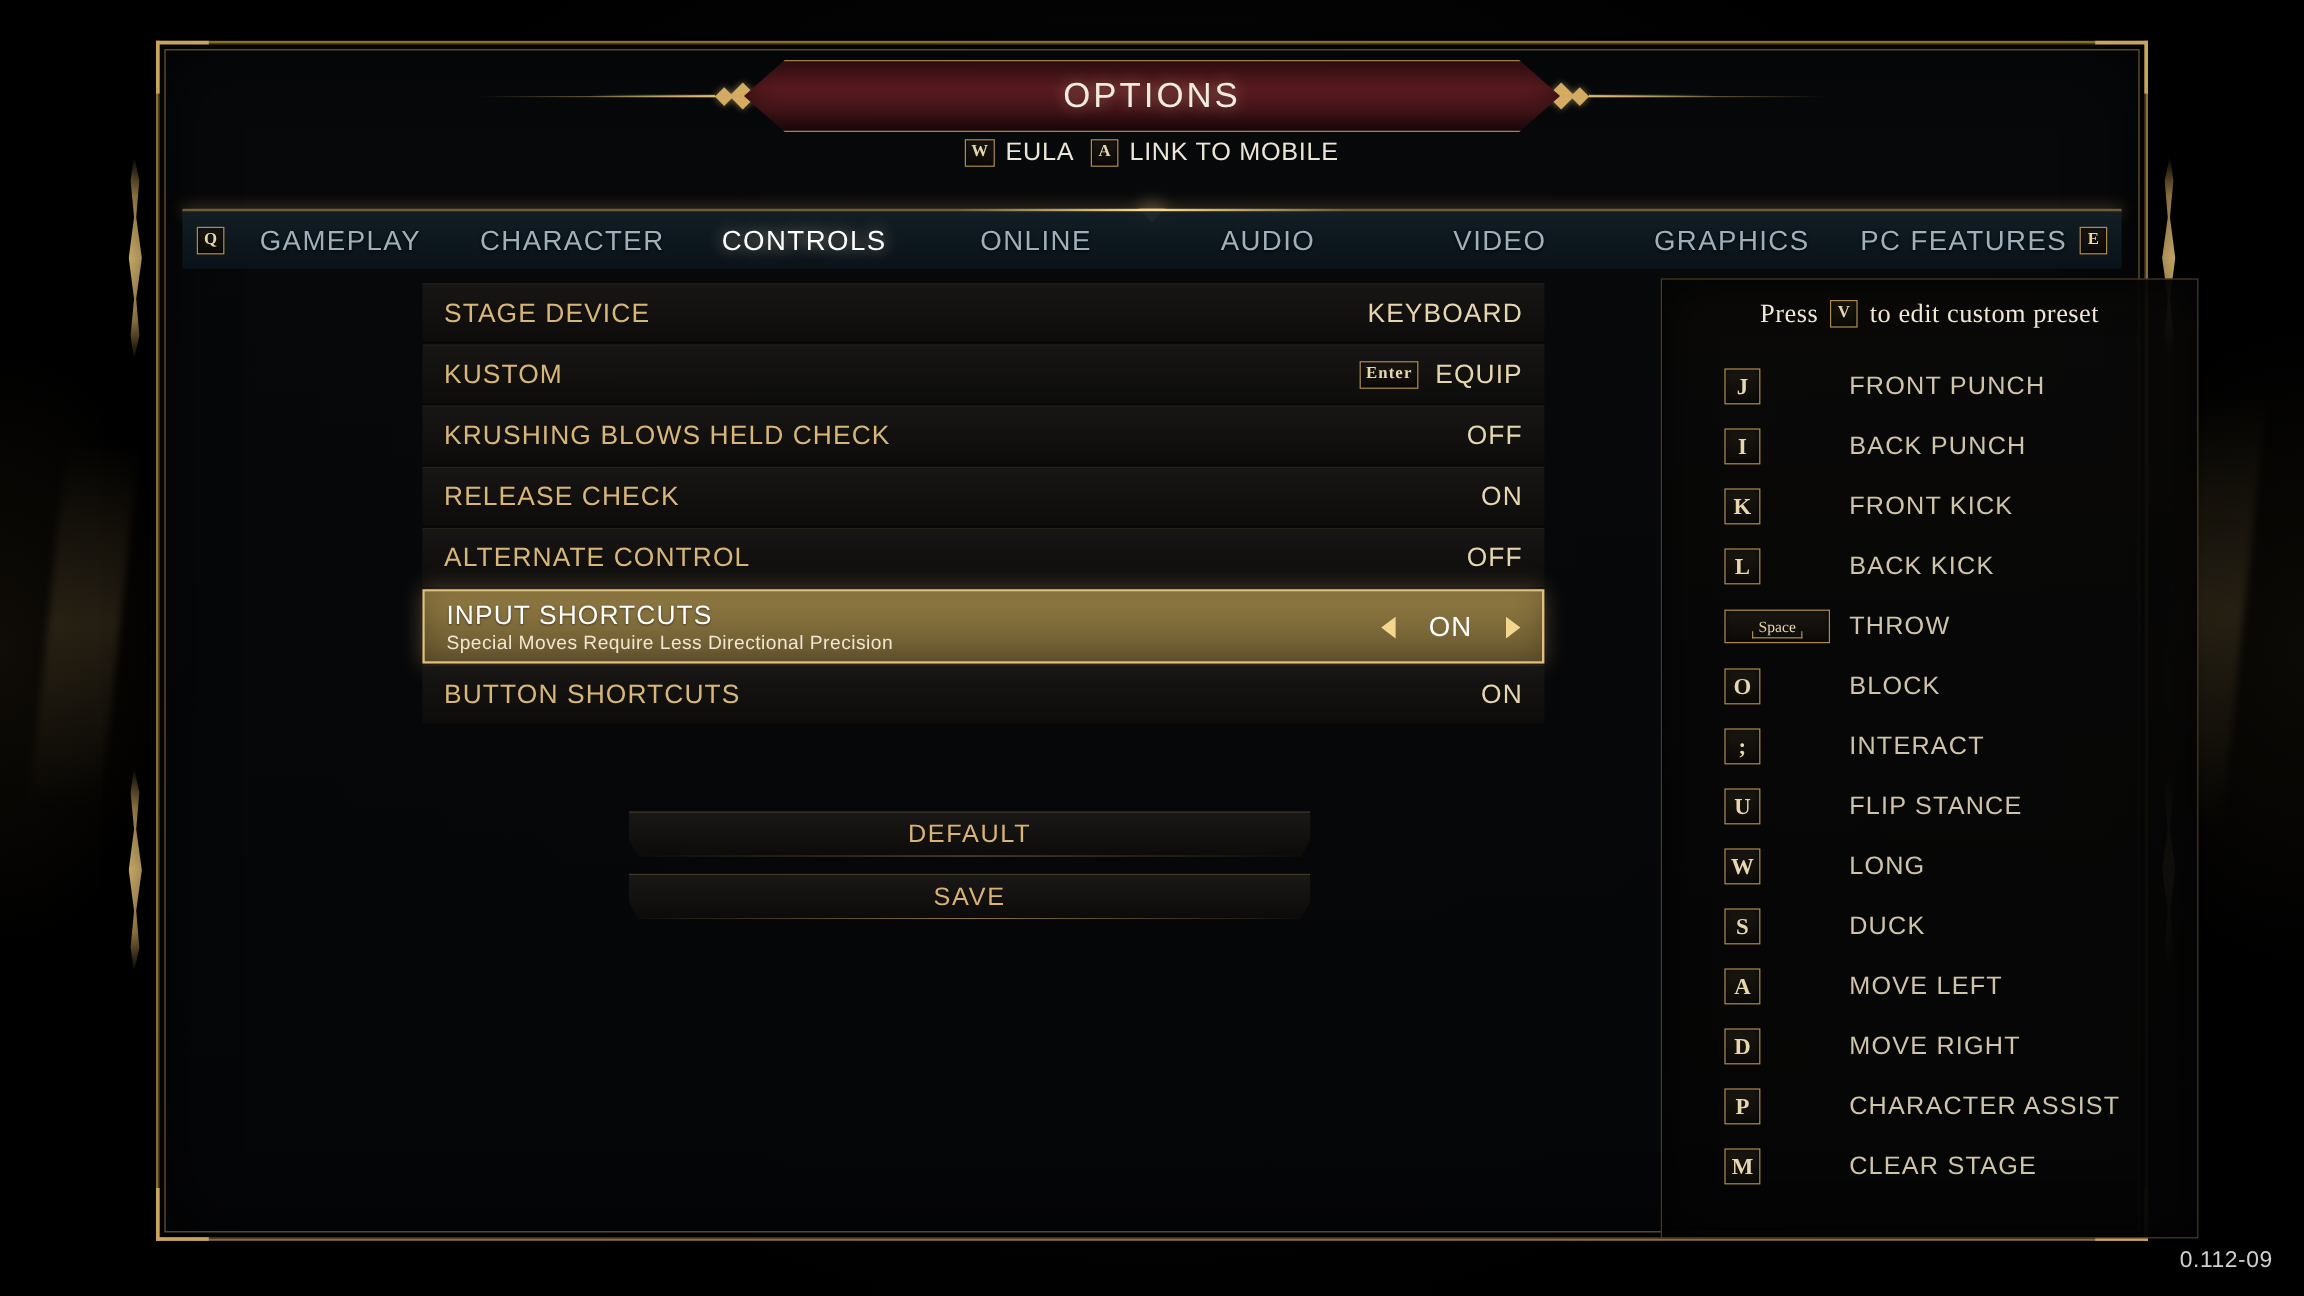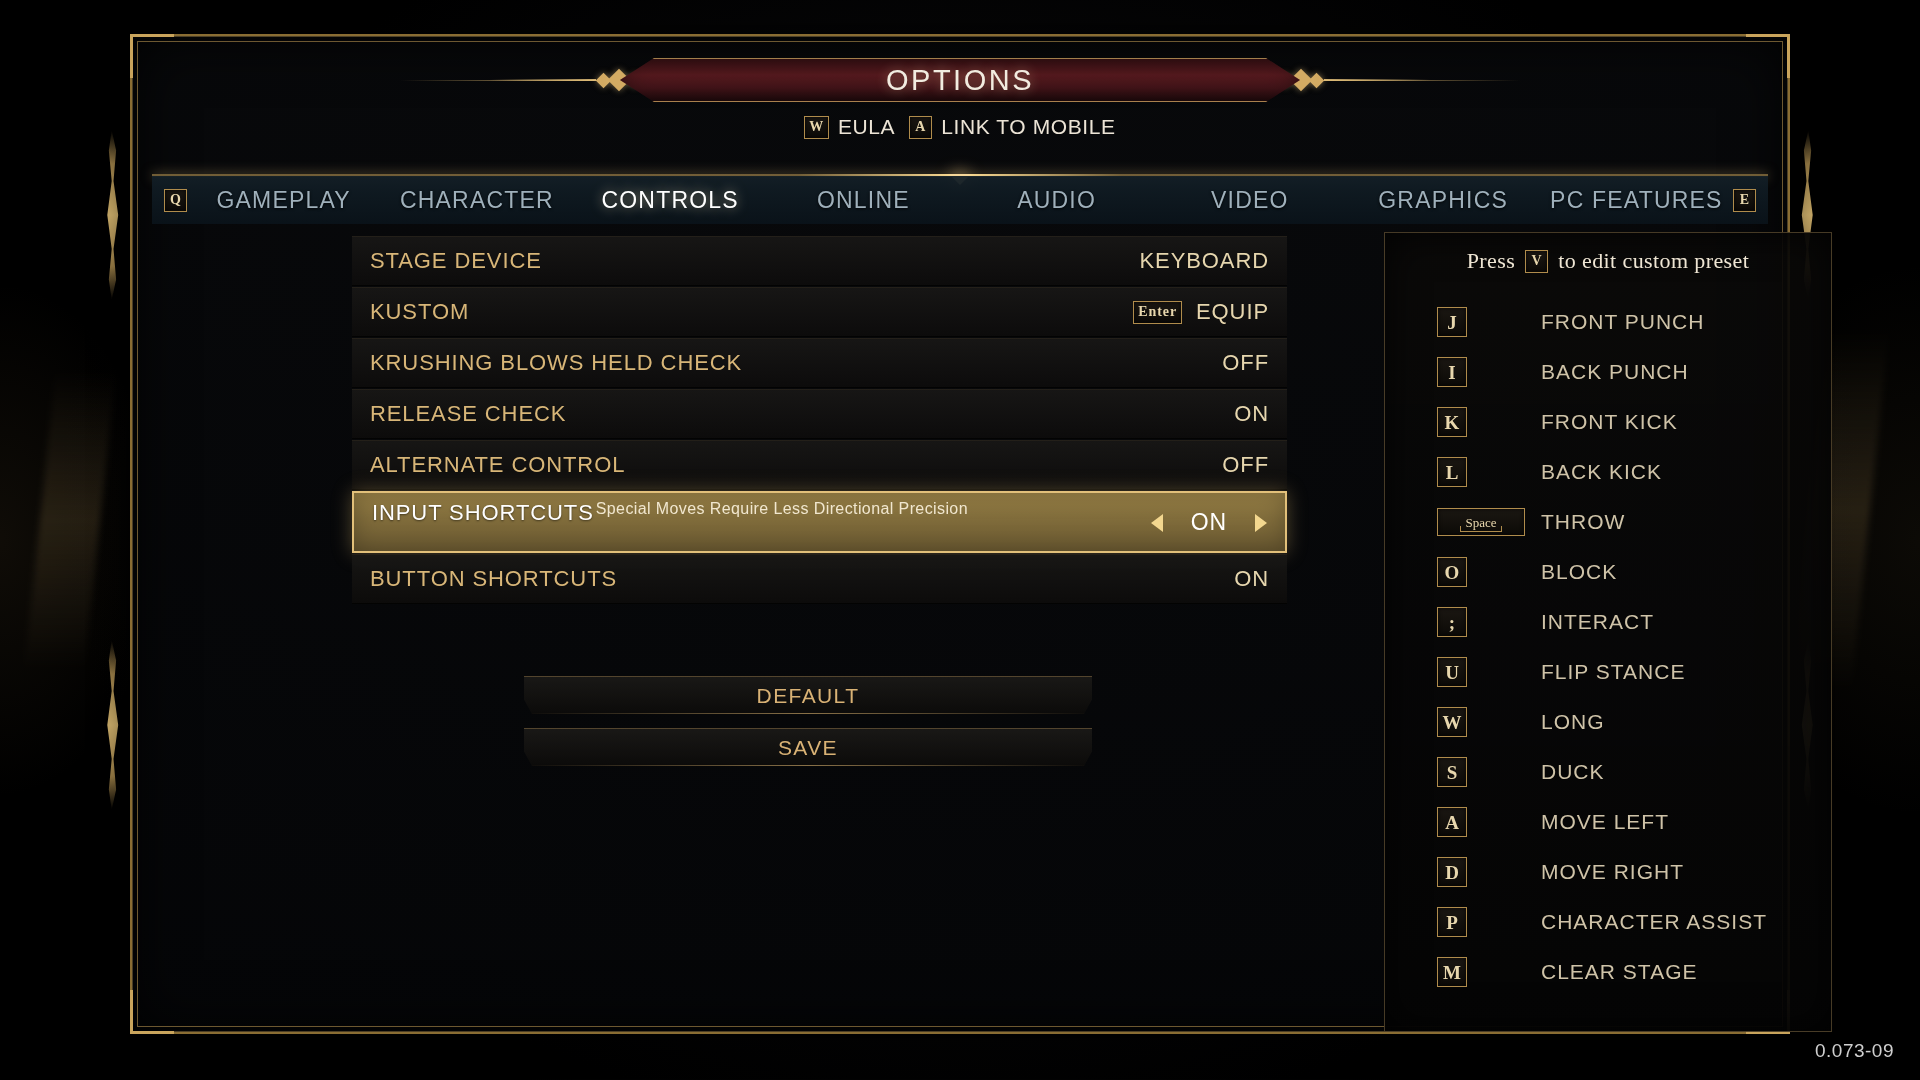--- a/index.html
+++ b/index.html
@@ -70,21 +70,21 @@
   .side-flourish.left2 { left:100px; top:640px; }
   .side-flourish.right { right:100px; top:130px; transform:scaleX(-1); }
   .side-flourish.right2{ right:100px; top:640px; transform:scaleX(-1); }
 
   
   .titlebar {
     position:absolute; left:0; right:0; top:16px; height:56px;
     display:flex; align-items:center; justify-content:center;
   }
   .banner {
-    position:relative; width:680px; height:44px;
+    position:relative; width:680px; height:60px;
     display:flex; align-items:center; justify-content:center;
     background:linear-gradient(180deg,#3d1216 0%, #5b1b20 38%, #46151a 70%, #220a0d 100%);
     clip-path:polygon(0% 50%, 5% 0%, 95% 0%, 100% 50%, 95% 100%, 5% 100%);
     border-top:1px solid rgba(205,166,96,.75);
     border-bottom:1px solid rgba(205,166,96,.75);
     box-shadow:inset 0 0 30px rgba(0,0,0,.55);
   }
   .banner-title {
     font-size:29px; letter-spacing:2.5px; color:#f2ece0; font-weight:400;
     text-shadow:0 0 12px rgba(255,225,170,.45);
@@ -178,21 +178,21 @@
     display:flex; align-items:center; gap:12px;
   }
   .srow .val .key { margin-right:2px; }
 
   .srow.selected {
     height:62px; align-items:flex-start; padding-top:7px;
     background:linear-gradient(180deg,#9a8247 0%, #806c3b 45%, #6a5931 100%);
     border:2px solid #e2c07a;
     box-shadow:0 0 18px rgba(220,185,115,.35), inset 0 0 24px rgba(0,0,0,.25);
   }
-  .srow.selected .col-left { display:flex; gap:2px; }
+  .srow.selected .col-left { display:flex; flex-direction:column; gap:2px; }
   .srow.selected .lbl { color:#ffffff; font-size:22px; text-shadow:0 1px 2px rgba(0,0,0,.5); }
   .srow.selected .sub { font-size:16px; color:#f1e7cf; letter-spacing:.4px; }
   .srow.selected .val { color:#ffffff; font-size:23px; margin-top:9px; gap:28px; }
   .arrow-l, .arrow-r {
     width:0; height:0; border-top:9px solid transparent; border-bottom:9px solid transparent;
   }
   .arrow-l { border-right:12px solid #f3d78f; }
   .arrow-r { border-left:12px solid #f3d78f; }
 
   
@@ -490,13 +490,13 @@
         <span class="kcell">
             <span class="key big">M</span>
           </span>
         <span class="act">CLEAR STAGE</span>
       </div>
     </div>
   </div>
 
 </div>
 
-<div class="version">0.073-09</div>
+<div class="version">0.112-09</div>
 
 </body></html>

